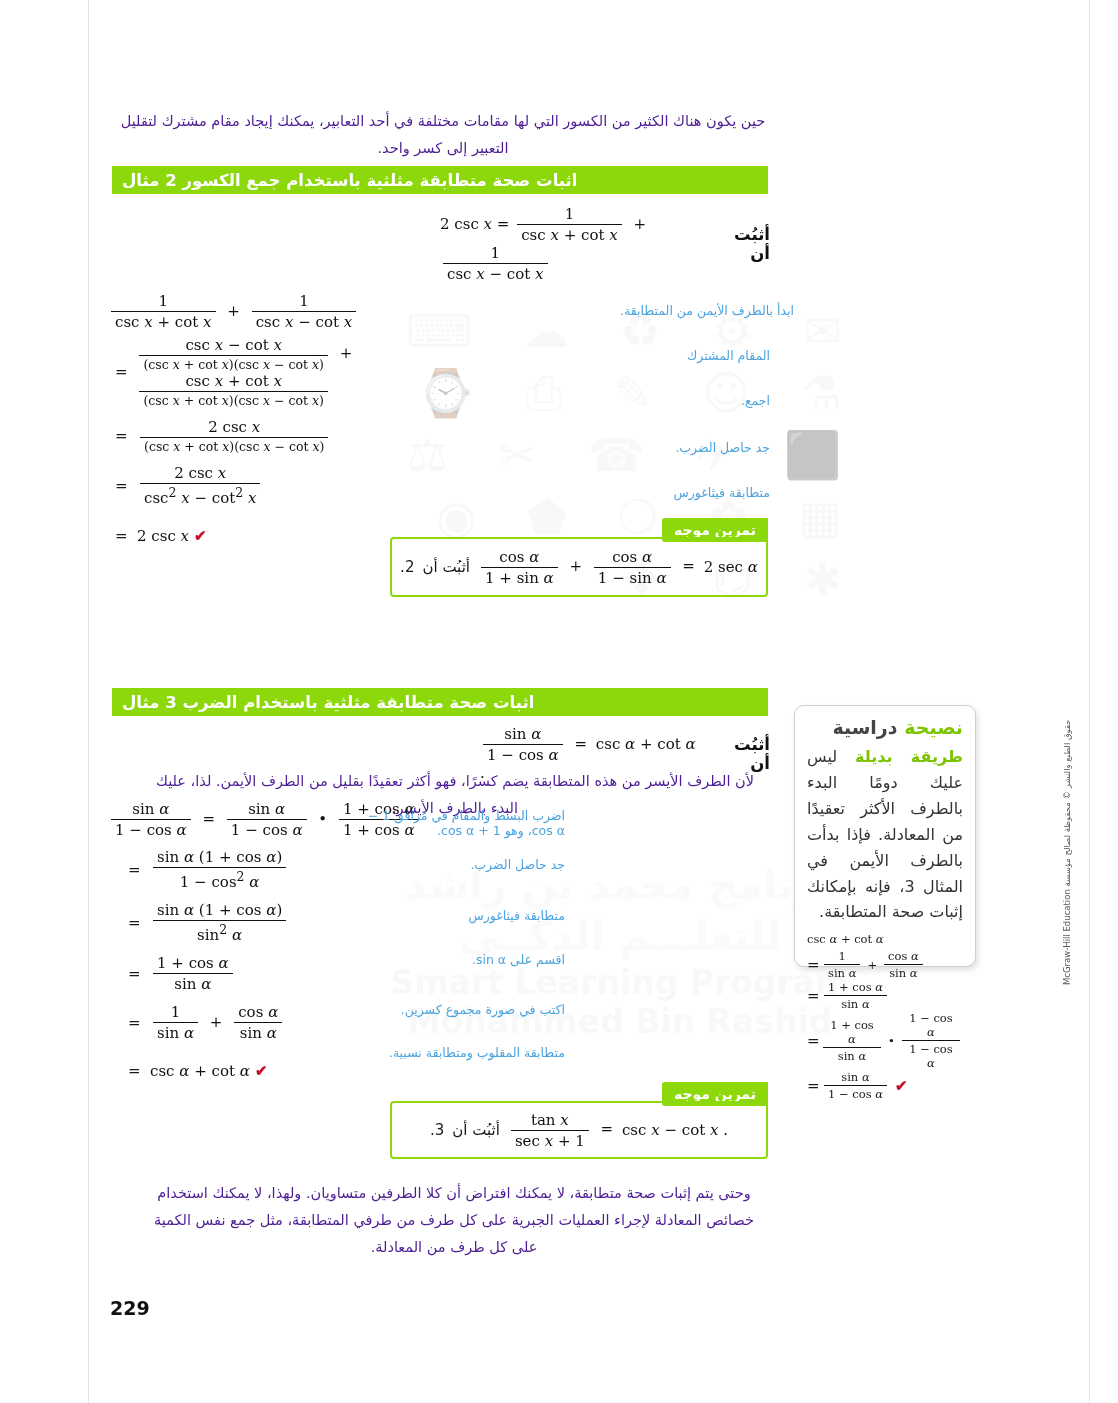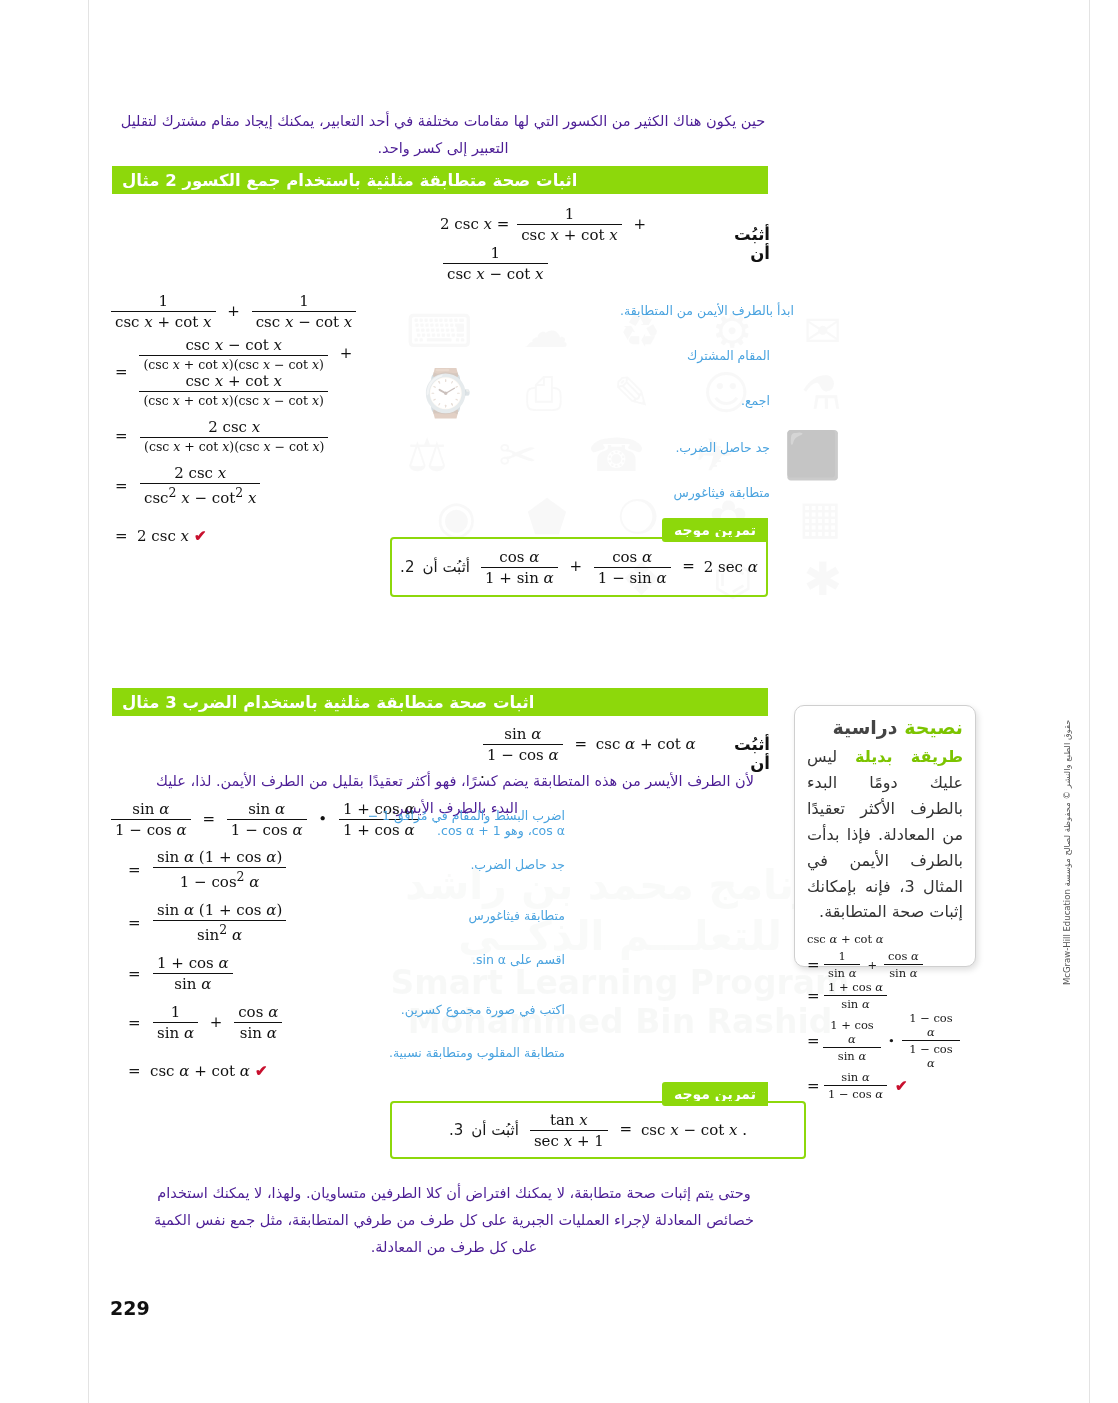--- a/index.html
+++ b/index.html
@@ -288,21 +288,21 @@
 
   <div class="annot" style="left:345px;top:808px;width:220px;">اضرب البسط والمقام في مُرافق 1 − cos α، وهو 1 + cos α.</div>
   <div class="annot" style="left:345px;top:857px;width:220px;">جد حاصل الضرب.</div>
   <div class="annot" style="left:345px;top:908px;width:220px;">متطابقة فيثاغورس</div>
   <div class="annot" style="left:345px;top:952px;width:220px;">اقسم على sin α.</div>
   <div class="annot" style="left:345px;top:1002px;width:220px;">اكتب في صورة مجموع كسرين.</div>
   <div class="annot" style="left:345px;top:1045px;width:220px;">متطابقة المقلوب ومتطابقة نسبية.</div>
 
   <div class="gp-wrap" style="left:390px;top:1082px;width:378px;height:80px;">
     <div class="gp-tab" style="right:0;top:0;">تمرين موجه</div>
-    <div class="gp-box" style="left:0;top:19px;width:416px;height:58px;">
+    <div class="gp-box" style="left:0;top:19px;width:378px;height:58px;">
       <div class="gp-inner">
         <span class="math" style="position:relative;">
           <span class="frac"><span class="num">tan <span class="it">x</span></span><span class="den">sec <span class="it">x</span> + 1</span></span>
           <span class="op">=</span> csc <span class="it">x</span> − cot <span class="it">x</span> .
         </span>
         <span>أثبُت أن</span>
         <span>3.</span>
       </div>
     </div>
   </div>

